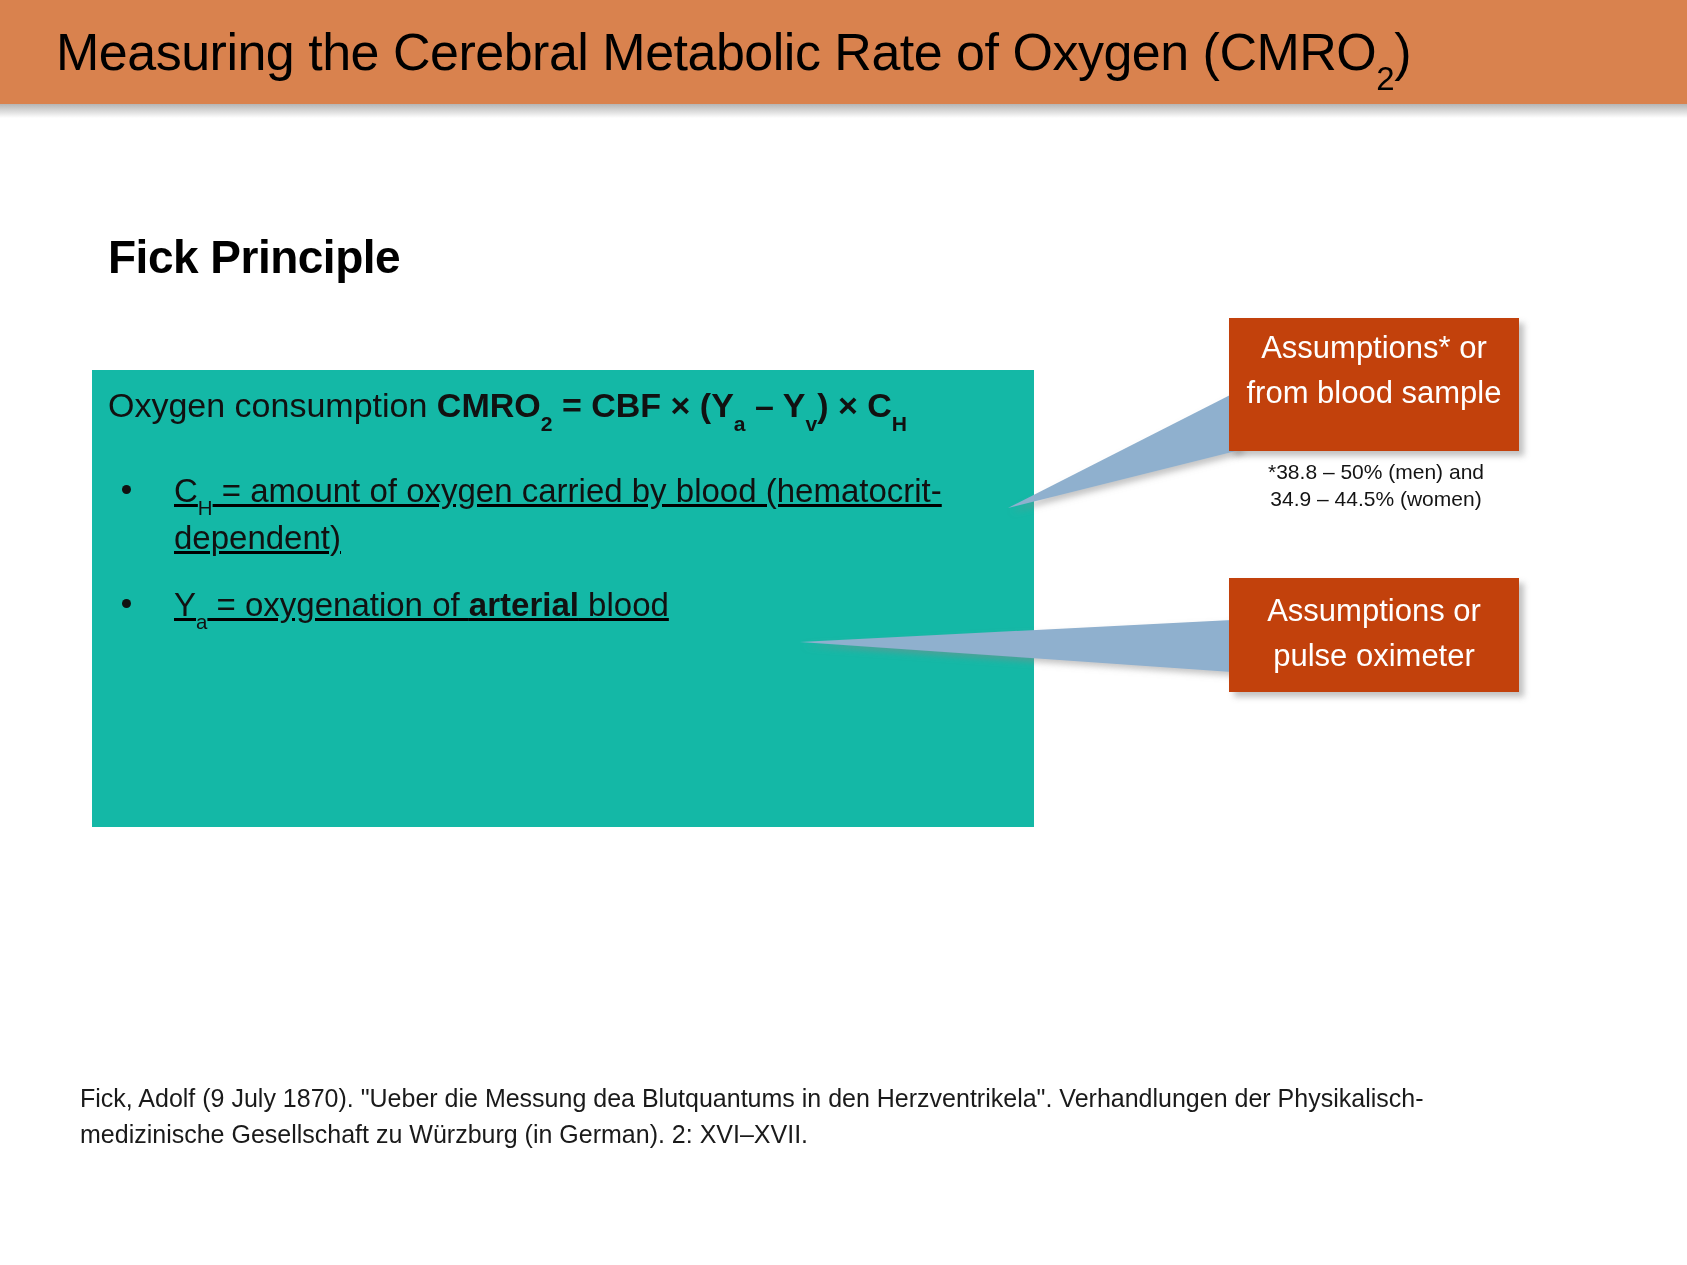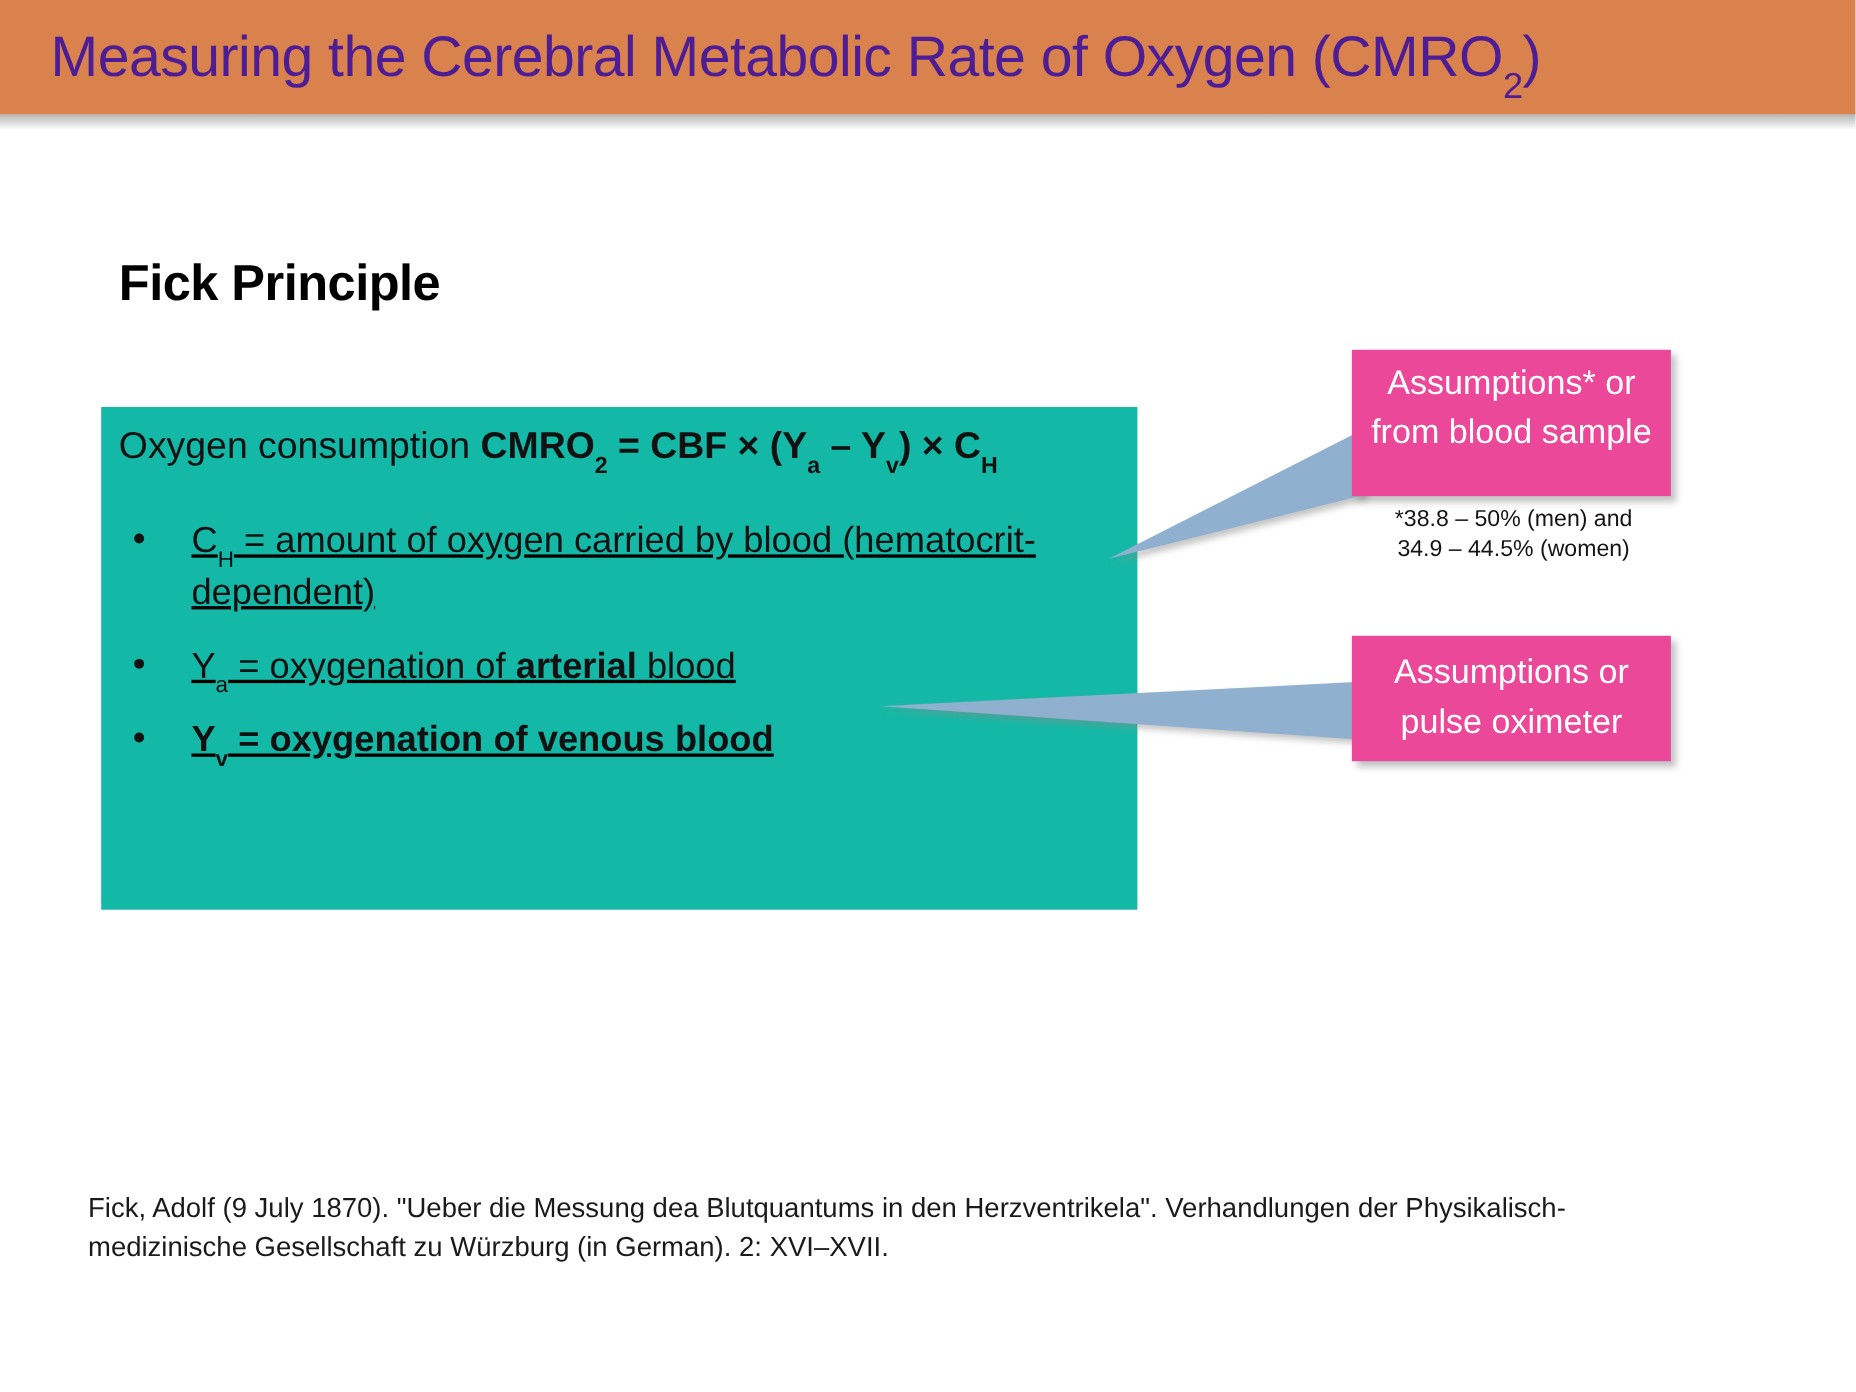--- a/index.html
+++ b/index.html
@@ -32,24 +32,25 @@
     left: 46px;
     top: 0;
     right: 24px;
     height: 104px;
     display: flex;
     align-items: center;
   }
   .slide-title {
     font-size: 52px;
     font-weight: 400;
-    color: #4c1d95;
+    color: #000000;
     letter-spacing: -0.5px;
     white-space: nowrap;
     line-height: 1;
+    margin-left: 10px;
   }
   .slide-title .sub {
     font-size: 33px;
     vertical-align: sub;
     line-height: 0;
     position: relative;
     top: 9px;
   }
   .banner-shadow {
     position: absolute;
@@ -125,21 +126,21 @@
     width: 9px;
     height: 9px;
     border-radius: 50%;
     background: #111111;
   }
   .b { font-weight: bold; }
 
   
   .callout {
     position: absolute;
-    background: #ec4899;
+    background: #c2410c;
     color: #ffffff;
     text-align: center;
     box-sizing: border-box;
     box-shadow: 5px 5px 6px rgba(120,120,120,0.45);
     font-size: 31px;
     line-height: 1.45;
     padding: 8px 10px 10px 10px;
   }
   #callout-blood {
     left: 1229px;
@@ -213,24 +214,20 @@
     <li class="bullet-item">
       <span class="bullet-dot"></span>
       <span>C</span><span class="sub">H</span><span> = amount of oxygen carried by blood (hematocrit-dependent)</span>
     </li>
 
     <li class="bullet-item">
       <span class="bullet-dot"></span>
       <span>Y</span><span class="sub">a</span><span> = oxygenation of </span><span class="b">arterial</span><span> blood</span>
     </li>
 
-    <li class="bullet-item">
-      <span class="bullet-dot"></span>
-      <span class="b">Y</span><span class="sub b">v</span><span class="b">  = oxygenation of venous blood</span>
-    </li>
 
 
   </ul>
 </div>
 
 <svg class="callout-pointer" id="pointer-blood" viewBox="0 0 250 130">
   <defs>
     <filter id="sh1" x="-30%" y="-30%" width="180%" height="180%">
       <feDropShadow dx="4" dy="4" stdDeviation="3" flood-color="#888888" flood-opacity="0.5"></feDropShadow>
     </filter>

